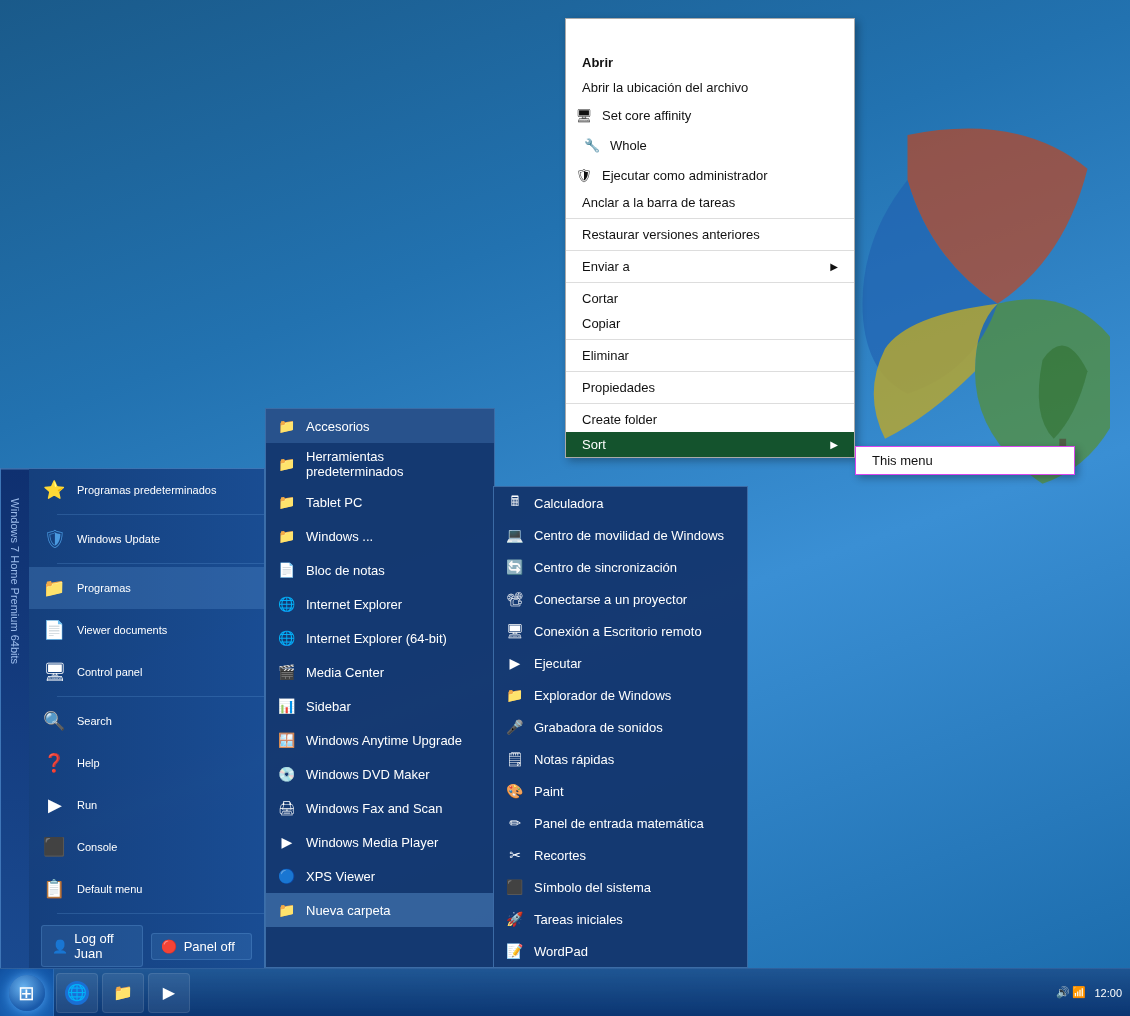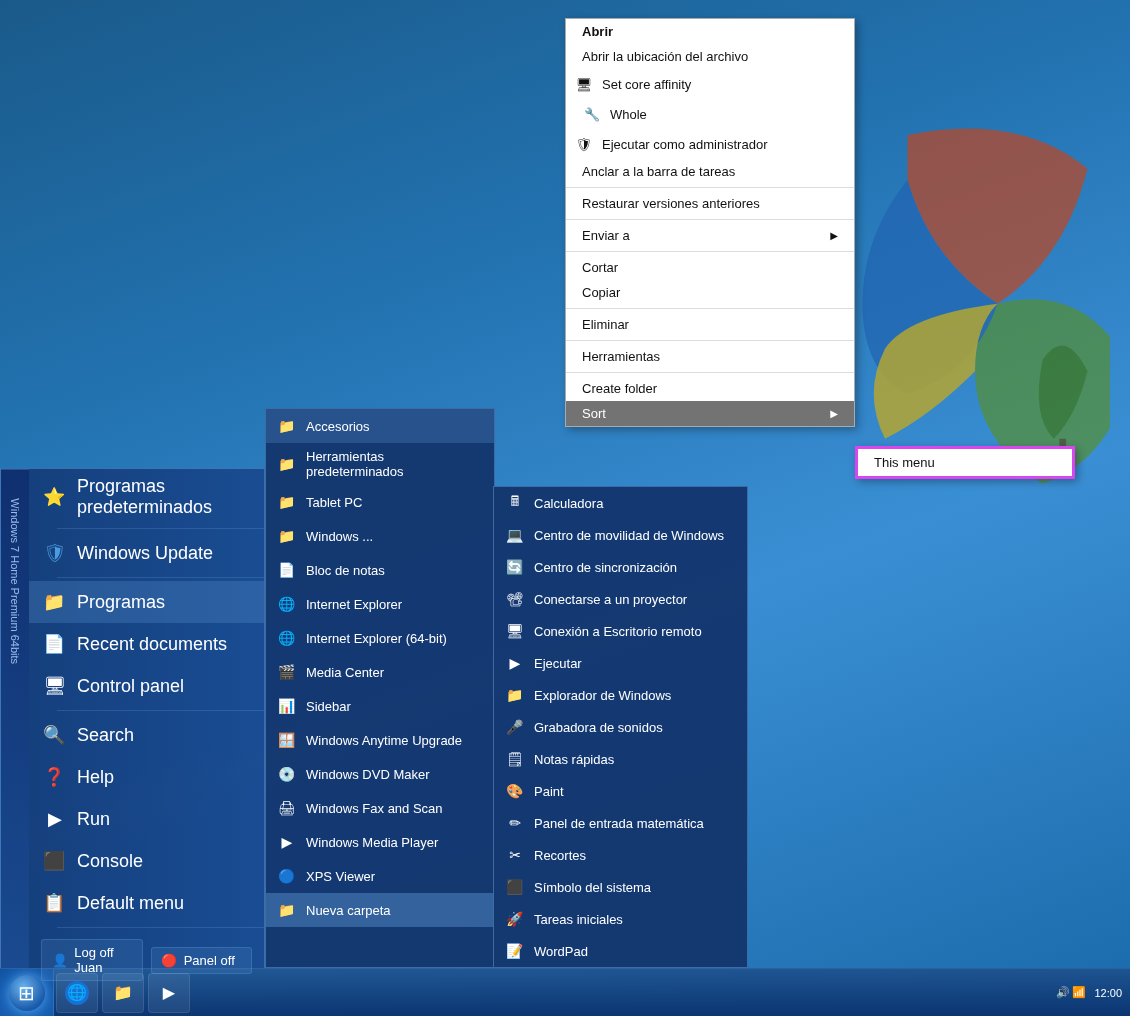--- a/index.html
+++ b/index.html
@@ -146,21 +146,21 @@
       width: 28px;
       height: 28px;
       display: flex;
       align-items: center;
       justify-content: center;
       font-size: 18px;
       flex-shrink: 0;
     }
 
     .start-item-label {
-      font-size: 18px;
+      font-size: 11px;
       color: white;
     }
 
     .start-divider {
       height: 1px;
       background: rgba(100,160,220,0.25);
       margin: 3px 0 3px 28px;
     }
 
     .logoff-row {
@@ -274,20 +274,21 @@
     .ctx-item {
       padding: 5px 16px;
       cursor: pointer;
       display: flex;
       align-items: center;
       gap: 8px;
     }
 
     .ctx-item.bold {
       font-weight: bold;
+      margin-top: 31px;
     }
 
     .ctx-item.has-submenu {
       justify-content: space-between;
     }
 
     .ctx-item.has-submenu::after {
       content: '▶';
       font-size: 10px;
     }
@@ -312,21 +313,21 @@
       flex-shrink: 0;
     }
 
     
     .sort-submenu {
       position: absolute;
       top: 446px;
       left: 855px;
       width: 220px;
       background: white;
-      border: 3px solid #d946ef;
+      border: 1px solid #d946ef;
       box-shadow: 3px 3px 8px rgba(0,0,0,0.3);
       z-index: 310;
       font-size: 13px;
       color: #111;
     }
 
     .sort-item {
       padding: 6px 16px;
       cursor: pointer;
     }
@@ -406,21 +407,21 @@
       <div class="start-item-icon" style="color:#4a9ae0;">🛡</div>
       <span class="start-item-label">Windows Update</span>
     </div>
     <div class="start-divider"></div>
     <div class="start-item active">
       <div class="start-item-icon">📁</div>
       <span class="start-item-label">Programas</span>
     </div>
     <div class="start-item">
       <div class="start-item-icon">📄</div>
-      <span class="start-item-label">Recent documents</span>
+      <span class="start-item-label">Viewer documents</span>
     </div>
     <div class="start-item">
       <div class="start-item-icon">🖥</div>
       <span class="start-item-label">Control panel</span>
     </div>
     <div class="start-divider"></div>
     <div class="start-item">
       <div class="start-item-icon">🔍</div>
       <span class="start-item-label">Search</span>
     </div>
@@ -616,27 +617,27 @@
   </div>
   <div class="ctx-item">
     <span>Copiar</span>
   </div>
   <div class="ctx-separator"></div>
   <div class="ctx-item">
     <span>Eliminar</span>
   </div>
   <div class="ctx-separator"></div>
   <div class="ctx-item">
-    <span>Herramientas</span>
+    <span>Propiedades</span>
   </div>
   <div class="ctx-separator"></div>
   <div class="ctx-item">
     <span>Create folder</span>
   </div>
-  <div class="ctx-item has-submenu" style="background:#737373; color:white;align-items:center;">
+  <div class="ctx-item has-submenu" style="background:#14532d; color:white;align-items:center;">
     <span>Sort</span>
   </div>
 </div>
 
 <div class="sort-submenu">
   <div class="sort-item">
     <span>This menu</span>
   </div>
 </div>
 

